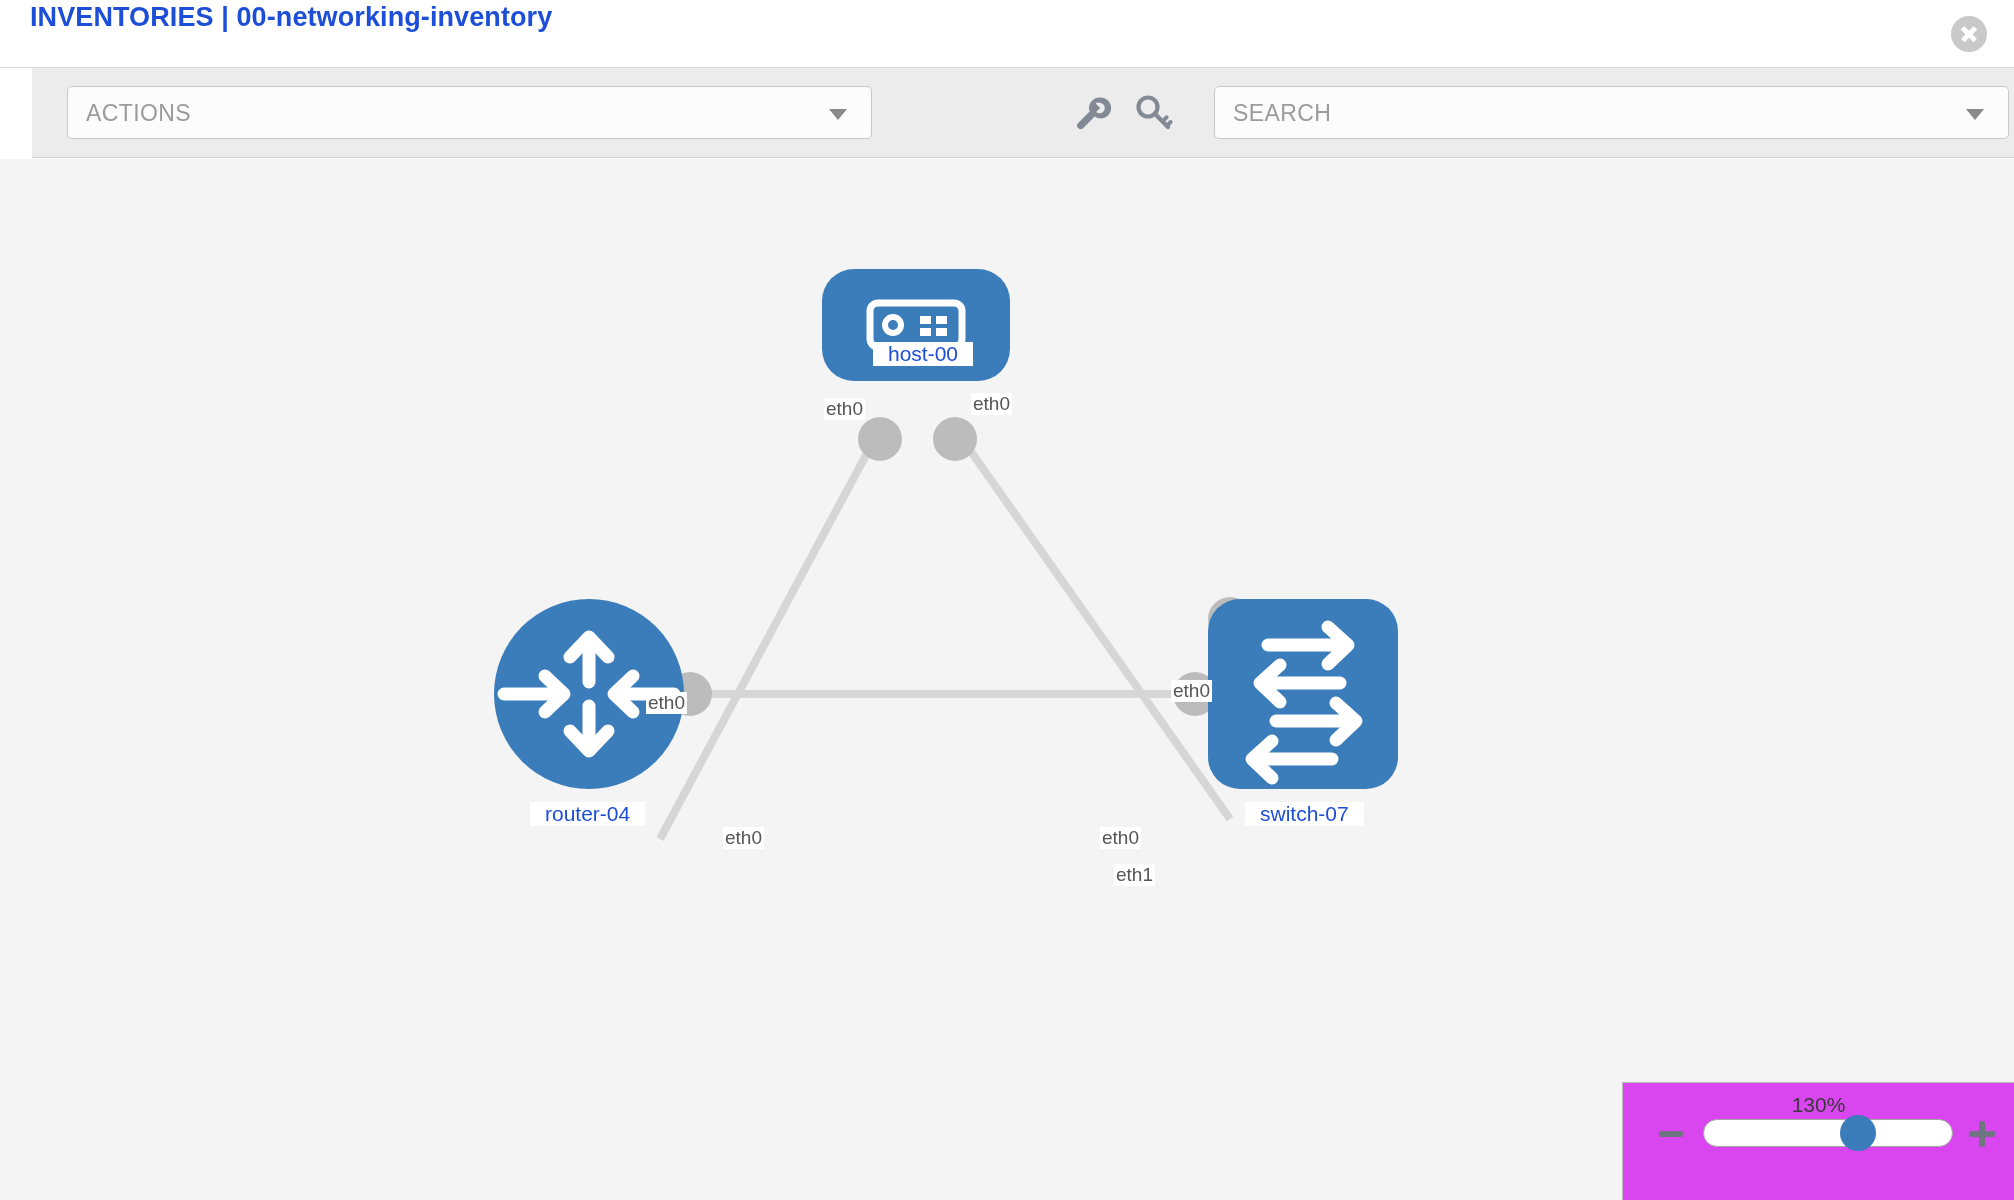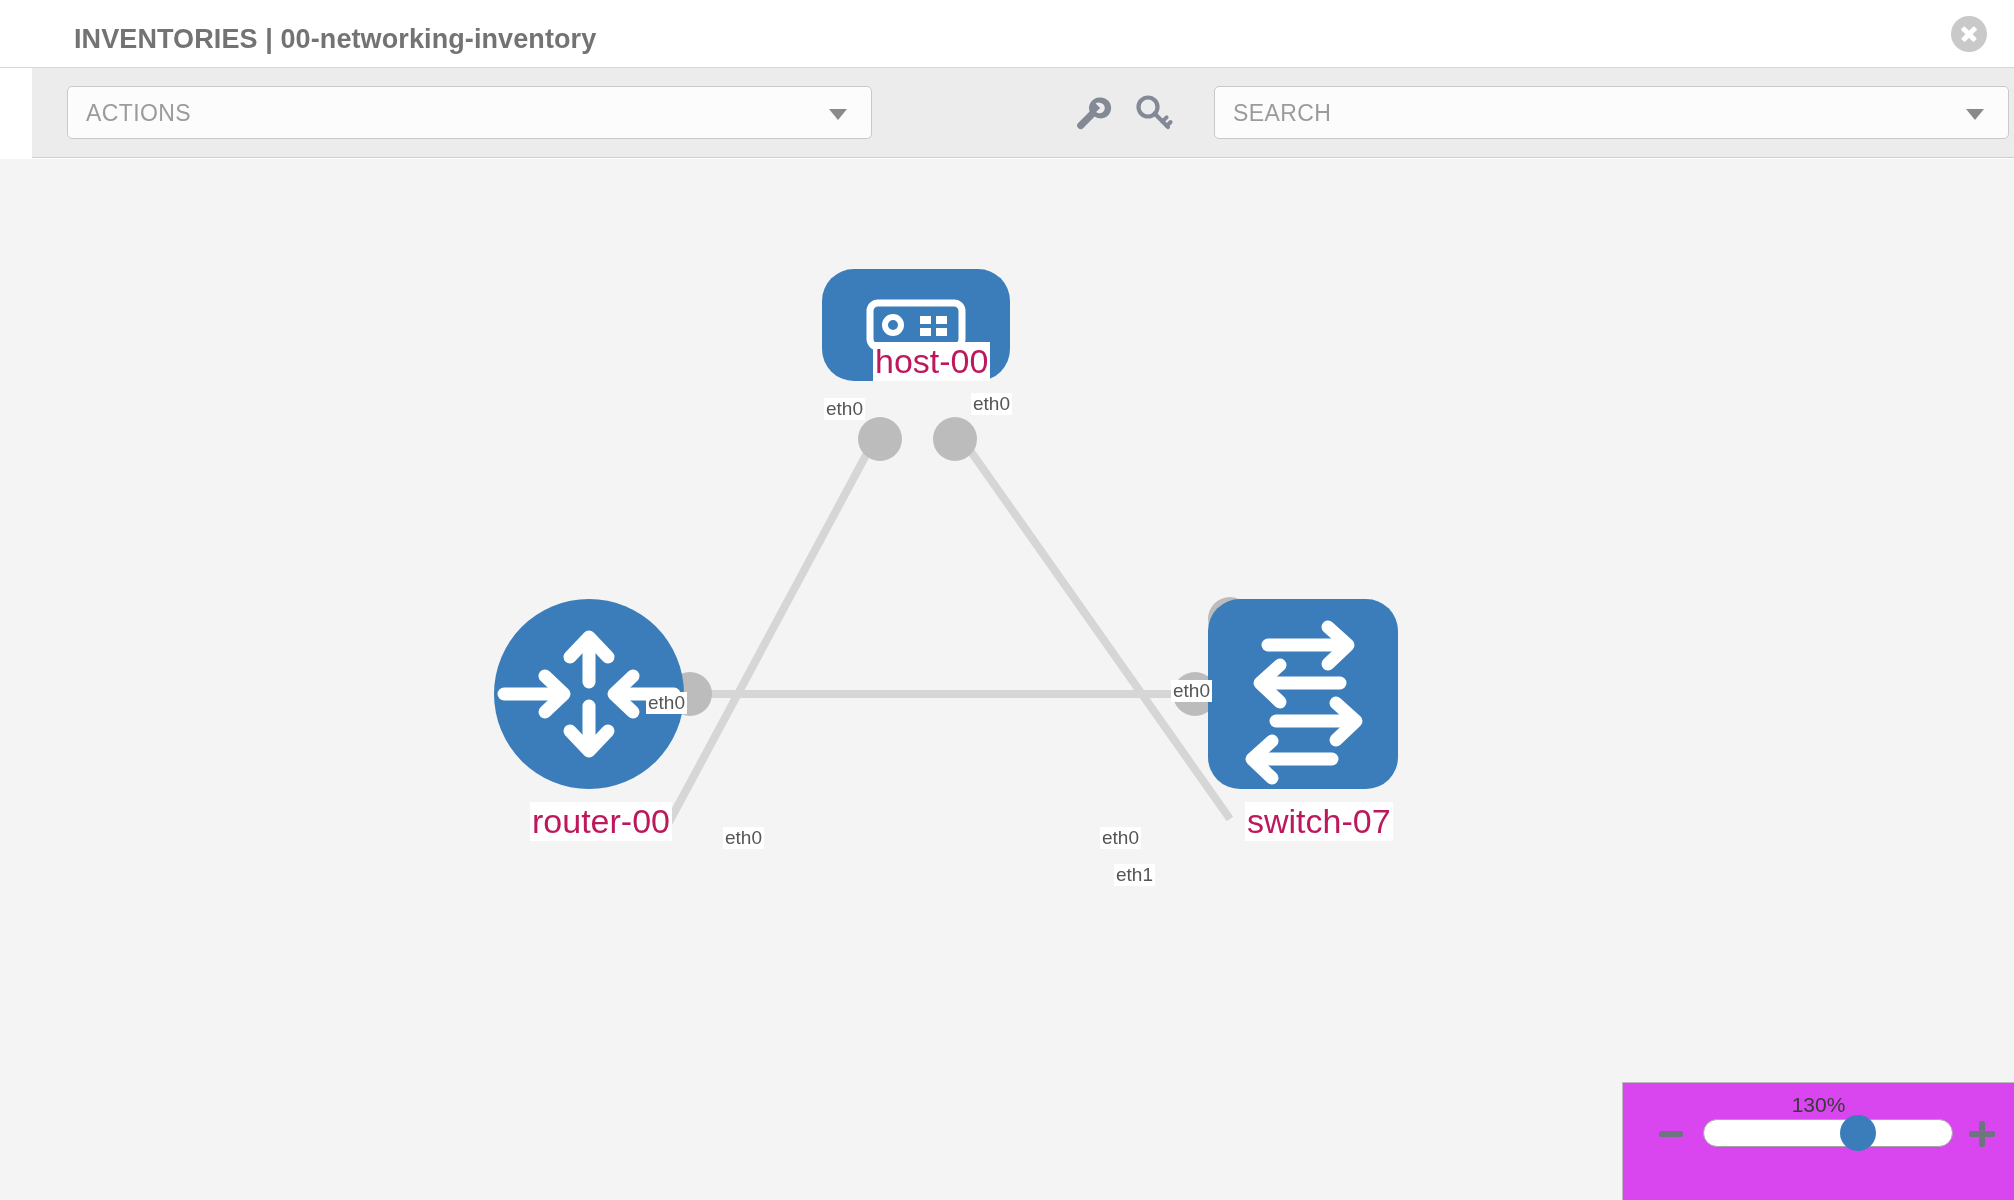--- a/index.html
+++ b/index.html
@@ -21,27 +21,26 @@
   
   .header {
     position: absolute;
     left: 0; top: 0;
     width: 2014px; height: 68px;
     background: #ffffff;
     border-bottom: 1px solid #d7d7d7;
   }
   .page-title {
     position: absolute;
-    left: 30px; top: 24px;
+    left: 30px; top: 2px;
     font-size: 27px;
     font-weight: bold;
-    color: #737373;
+    color: #1d4ed8;
     letter-spacing: 0.1px;
     white-space: nowrap;
-    margin-left: 44px;
   }
   .close-btn {
     position: absolute;
     right: 27px; top: 16px;
     width: 36px; height: 36px;
     border-radius: 50%;
     background: #c9c9c9;
     cursor: pointer;
   }
   .close-btn::before, .close-btn::after {
@@ -128,25 +127,25 @@
     overflow: hidden;
   }
   .canvas-svg {
     position: absolute; left: 0; top: 0;
     width: 2014px; height: 1041px;
   }
 
   
   .node-label {
     position: absolute;
-    font-size: 34px;
-    color: #be185d;
+    font-size: 21px;
+    color: #1d4ed8;
     background: #ffffff;
     white-space: nowrap;
-    padding: 0 2px;
+    padding: 0 15px;
     line-height: 1.15;
   }
   .edge-label {
     position: absolute;
     font-size: 19px;
     color: #555555;
     background: #ffffff;
     white-space: nowrap;
     padding: 0 2px;
     line-height: 1.15;
@@ -318,21 +317,21 @@
           <line x1="1276" y1="562" x2="1354" y2="562"></line>
           <polyline points="1336,544 1356,562 1336,581"></polyline>
 
           <line x1="1332" y1="600" x2="1254" y2="600"></line>
           <polyline points="1272,582 1252,600 1272,619"></polyline>
         </g>
       </g>
     </svg>
 
     <div class="node-label" style="left:873px; top:183px;">host-00</div>
-    <div class="node-label" style="left:530px; top:643px;">router-00</div>
+    <div class="node-label" style="left:530px; top:643px;">router-04</div>
     <div class="node-label" style="left:1245px; top:643px;">switch-07</div>
 
     <div class="edge-label" style="left:824px; top:196px;">eth0</div>
     <div class="edge-label" style="left:971px; top:191px;">eth0</div>
     <div class="edge-label" style="left:646px; top:490px;">eth0</div>
     <div class="edge-label" style="left:1171px; top:478px;">eth0</div>
     <div class="edge-label" style="left:723px; top:625px;">eth0</div>
     <div class="edge-label" style="left:1100px; top:625px;">eth0</div>
     <div class="edge-label" style="left:1114px; top:662px;text-align:right;">eth1</div>
 

